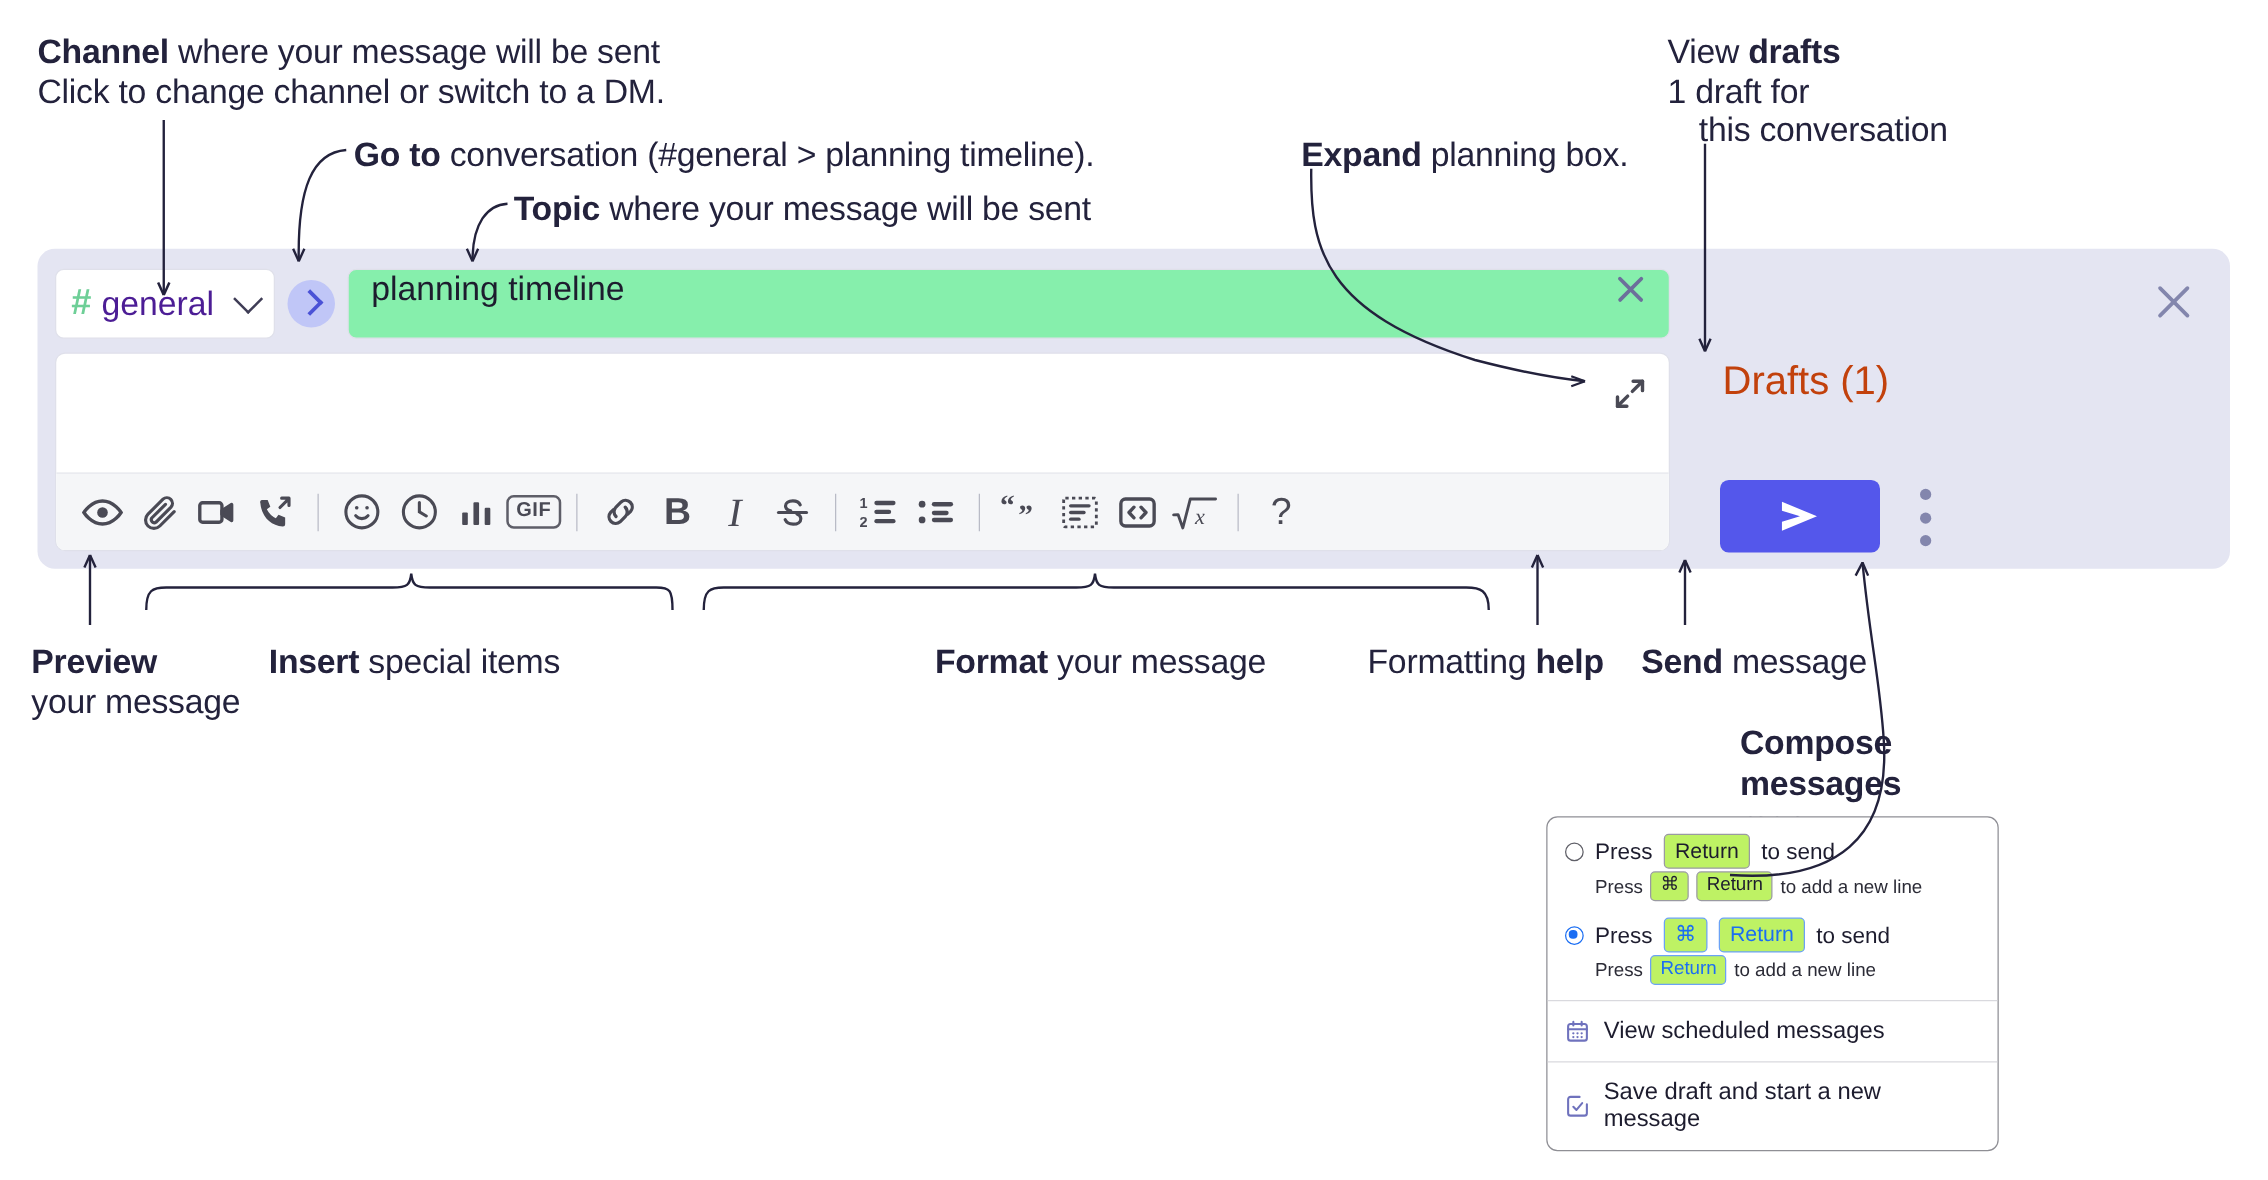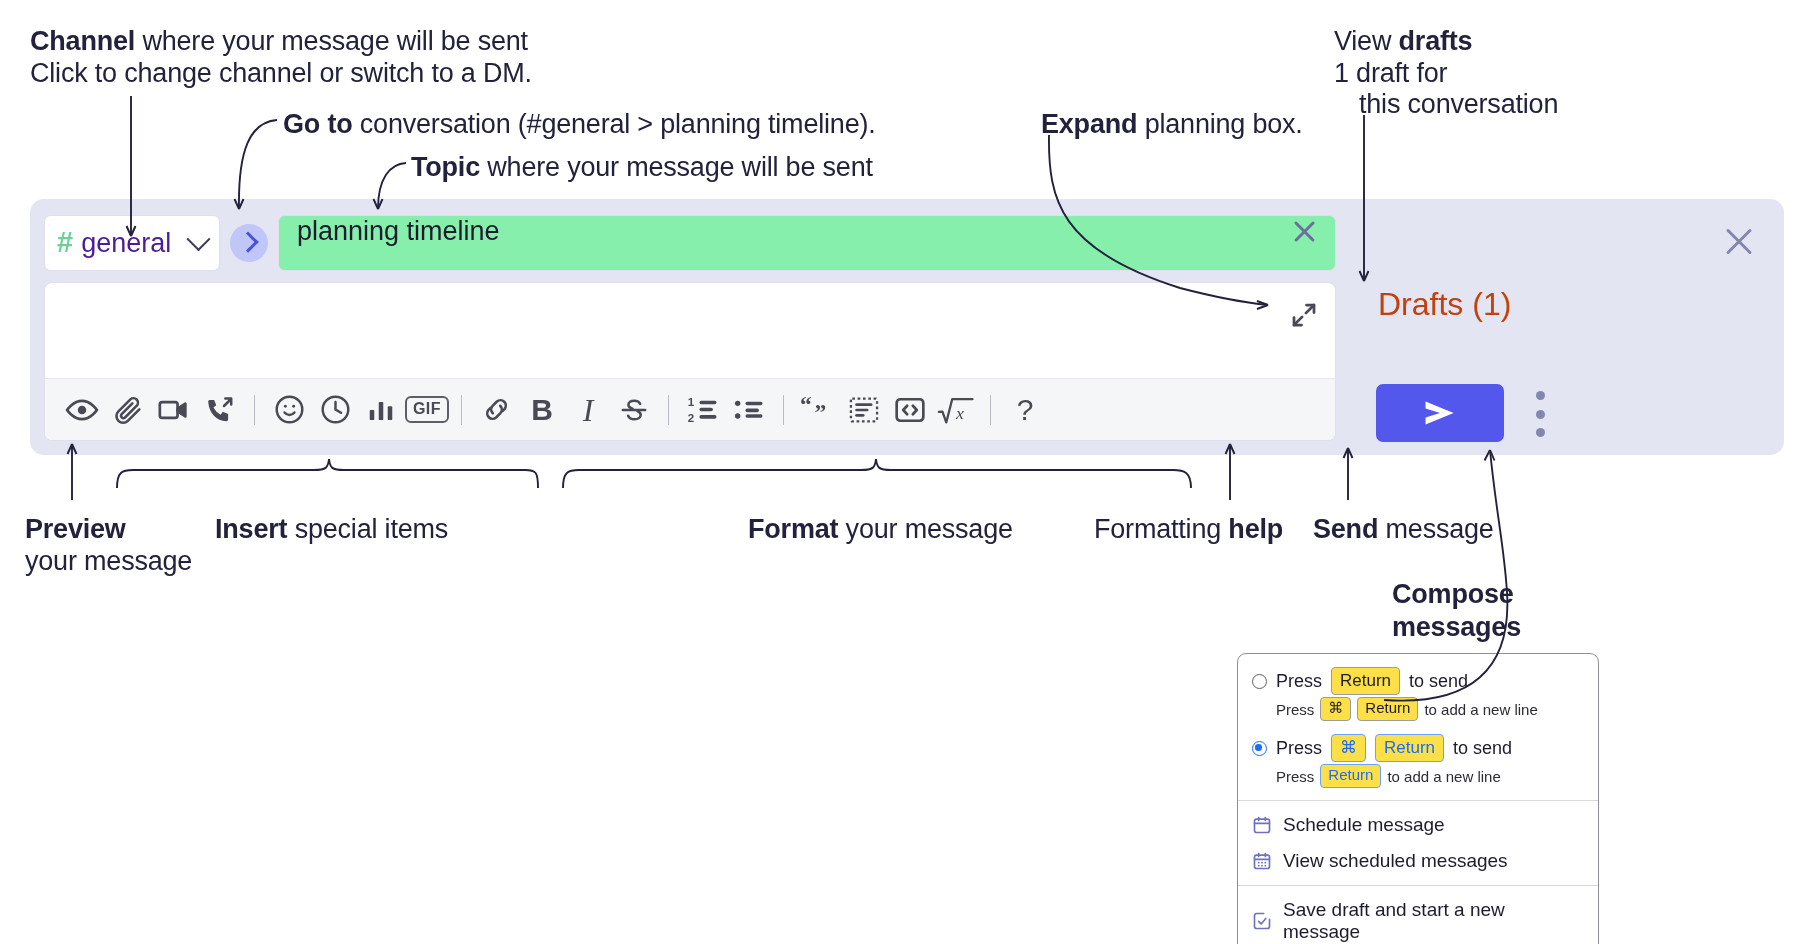--- a/index.html
+++ b/index.html
@@ -286,21 +286,21 @@
     font-size: 15px;
     color: #2b2b36;
   }
   .key {
     display: inline-block;
     border: 1.3px solid #9a9aa2;
     border-radius: 4px;
     padding: 1px 7px 2px;
     font-size: 15px;
     line-height: 1.25;
-    background: #fde047;
+    background: #bef264;
     color: #1d1c2e;
   }
   .radio-row .key { font-size: 17px; padding: 2px 8px 3px; }
   .key.blue { border-color: #6ba2f5; color: #1b6ef3; }
   .menu-item {
     display: flex; align-items: center;
     gap: 11px;
     padding: 7px 14px;
     font-size: 19px;
   }
@@ -591,31 +591,20 @@
     <div class="sub-row">
       <span>Press</span>
       <span class="key blue">Return</span>
       <span>to add a new line</span>
     </div>
   </div>
 
   <div class="menu-divider"></div>
 
   <div class="menu-sect" style="padding:6px 0;">
-    <div class="menu-item">
-      <span class="menu-icon">
-        <svg width="20" height="20" viewBox="0 0 24 24" fill="none" stroke="#6f72bd" stroke-width="2" stroke-linecap="round">
-          <rect x="3" y="5" width="18" height="16" rx="2.4"></rect>
-          <line x1="3" y1="10" x2="21" y2="10"></line>
-          <line x1="8" y1="3" x2="8" y2="6.5"></line>
-          <line x1="16" y1="3" x2="16" y2="6.5"></line>
-        </svg>
-      </span>
-      <span>Schedule message</span>
-    </div>
 
     <div class="menu-item">
       <span class="menu-icon">
         <svg width="20" height="20" viewBox="0 0 24 24" fill="none" stroke="#6f72bd" stroke-width="2" stroke-linecap="round">
           <rect x="3" y="5" width="18" height="16" rx="2.4"></rect>
           <line x1="3" y1="10" x2="21" y2="10"></line>
           <line x1="8" y1="3" x2="8" y2="6.5"></line>
           <line x1="16" y1="3" x2="16" y2="6.5"></line>
           <circle cx="8" cy="14" r="1.1" fill="#6f72bd" stroke="none"></circle>
           <circle cx="12" cy="14" r="1.1" fill="#6f72bd" stroke="none"></circle>

